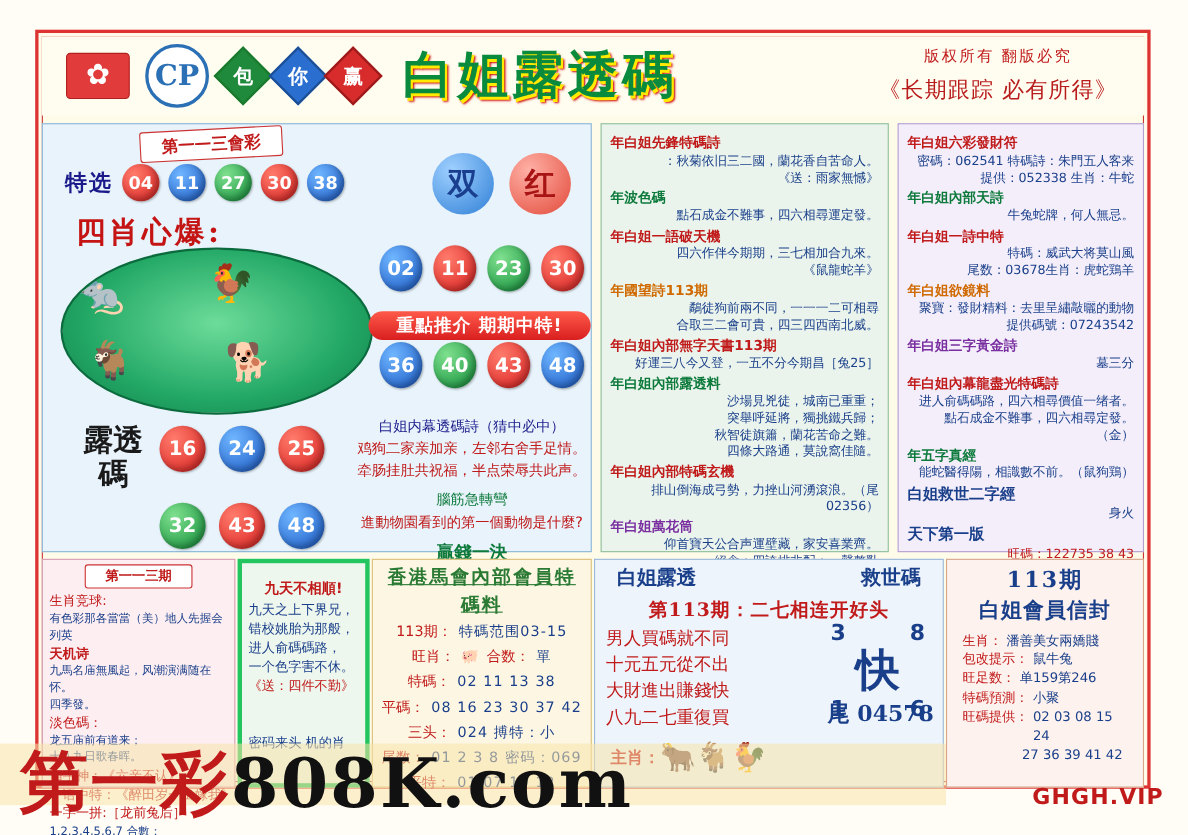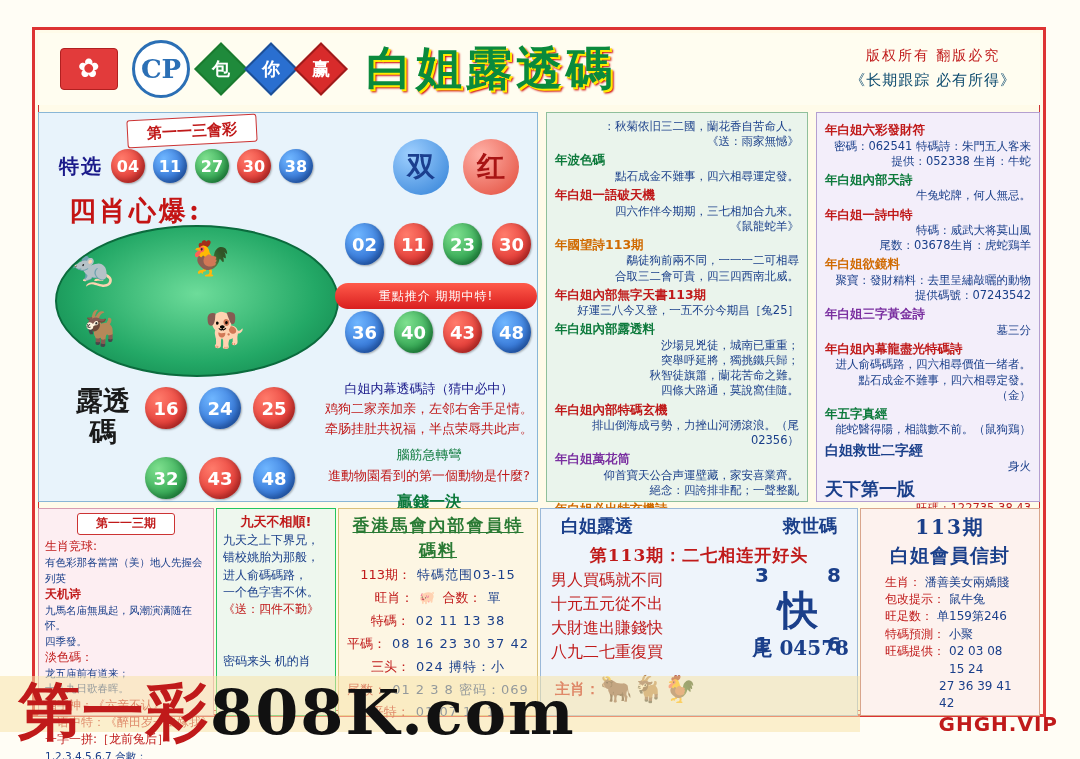--- a/index.html
+++ b/index.html
@@ -61,21 +61,21 @@
     margin-left:26px;
     font-family:"DejaVu Serif","Liberation Serif",serif;
     font-size:46px;font-weight:bold;letter-spacing:4px;
     color:#0a8a3c;
     text-shadow:2px 2px 0 #ffea00, 3px 3px 2px #c00;
   }
   .header-right{
     margin-left:auto;margin-right:24px;text-align:center;line-height:1.7;
   }
   .hr-line1{font-size:14px;color:#c01a1a;letter-spacing:2px;}
-  .hr-line2{font-size:15px;color:#0c4a6e;letter-spacing:1px;}
+  .hr-line2{font-size:20px;color:#b91c1c;letter-spacing:1px;}
 
   
   .left-panel{
     position:absolute;left:38px;top:112px;width:500px;height:390px;
     background:#e8f3fb;
     border:1px solid #89b6d6;
     box-sizing:border-box;
   }
   .badge-1{
     position:absolute;left:88px;top:4px;width:128px;height:26px;
@@ -126,21 +126,21 @@
   }
   .animal{position:absolute;font-size:34px;line-height:1;}
 
   .right-balls{
     position:absolute;left:306px;top:110px;width:186px;
   }
   .rb-row{display:flex;gap:10px;margin-bottom:12px;justify-content:flex-start;}
   .promo{
     position:absolute;left:296px;top:170px;width:202px;height:26px;
     background:linear-gradient(#ff5a4a,#d91f1f);
-    border-radius:13px;color:#fff;font-size:12px;font-weight:normal;
+    border-radius:13px;color:#fff;font-size:16px;font-weight:bold;
     display:flex;align-items:center;justify-content:center;letter-spacing:1px;
   }
 
   .lu-tou-ma{
     position:absolute;left:26px;top:272px;width:76px;
     font-size:27px;color:#1a1a1a;font-weight:bold;line-height:1.15;
     text-align:center;
     font-family:"DejaVu Serif","Liberation Serif",serif;
   }
   .bottom-balls{
@@ -178,24 +178,24 @@
     font-size:11.5px;line-height:1.32;
   }
 
   
   .bot{
     position:absolute;top:508px;height:208px;
     box-sizing:border-box;
     font-size:12px;line-height:1.45;
   }
   .bot1{left:38px;width:176px;background:#fdeef2;border:1px solid #d89cb0;padding:4px 6px;}
-  .bot2{left:216px;width:120px;background:#eef7ee;border:1px solid #22c55e;padding:4px 6px;}
+  .bot2{left:216px;width:120px;background:#eef7ee;border:4px solid #22c55e;padding:15px 6px;}
   .bot3{left:338px;width:200px;background:#fdf6e3;border:1px solid #d9c07a;padding:4px 6px;}
   .bot4{left:540px;width:318px;background:#eef4fb;border:1px solid #9ab8d8;padding:4px 6px;}
-  .bot5{left:860px;width:180px;background:#fdf2ee;border:1px solid #d8a58c;padding:4px 24px;}
+  .bot5{left:860px;width:180px;background:#fdf2ee;border:1px solid #d8a58c;padding:4px 14px;}
 
   .badge-3{
     width:96px;height:20px;margin:0 auto 3px auto;
     background:#fff;border:1px solid #c33;border-radius:3px;
     display:flex;align-items:center;justify-content:center;
     font-size:12px;color:#c01a1a;font-weight:bold;
   }
   .bot-h{font-weight:bold;text-align:center;font-size:13px;}
   .sub-line{display:flex;gap:4px;}
   .lbl{color:#c01a1a;white-space:nowrap;}
@@ -357,20 +357,21 @@
       <div class="g">腦筋急轉彎</div>
       <div class="r">進動物園看到的第一個動物是什麼?</div>
       <div style="height:4px;"></div>
       <div class="g" style="font-size:16px;font-weight:bold;">贏錢一決</div>
       <div class="r">（赢钱去买奈性最好生肖）</div>
     </div>
   </div>
 
   <div class="mid-panel">
     <div>
+      <div class="mp-title t-red">年白姐先鋒特碼詩</div>
       <div class="mp-body">：秋菊依旧三二國，蘭花香自苦命人。</div>
       <div class="mp-body">《送：雨家無憾》</div>
     </div>
     <div>
       <div class="mp-title t-green">年波色碼</div>
       <div class="mp-body">點石成金不難事，四六相尋運定發。</div>
     </div>
     <div>
       <div class="mp-title t-red">年白姐一語破天機</div>
       <div class="mp-body">四六作伴今期期，三七相加合九來。</div>
@@ -438,21 +439,21 @@
     </div>
     <div>
       <div class="mp-title t-green">年五字真經</div>
       <div class="mp-body">能蛇醫得陽，相識數不前。（鼠狗鶏）</div>
     </div>
     <div>
       <div class="mp-title t-blue" style="font-size:14px;">白姐救世二字經</div>
       <div class="mp-body">身火</div>
     </div>
     <div>
-      <div class="mp-title t-blue" style="font-size:18px;">天下第一版</div>
+      <div class="mp-title t-blue" style="font-size:14px;">天下第一版</div>
       <div class="mp-body t-red">旺碼：122735 38 43</div>
       <div class="mp-body t-red">單雙：猪 狗 馬 牛 羊     波色：紅綠</div>
       <div class="mp-body t-red">生肖肖：說個買話不踩踪</div>
     </div>
   </div>
 
   <div class="bot bot1">
     <div class="badge-3">第一一三期</div>
     <div class="lbl">生肖竞球:</div>
     <div class="val" style="font-size:10.5px;">有色彩那各當當（美）地人先握会列英</div>

